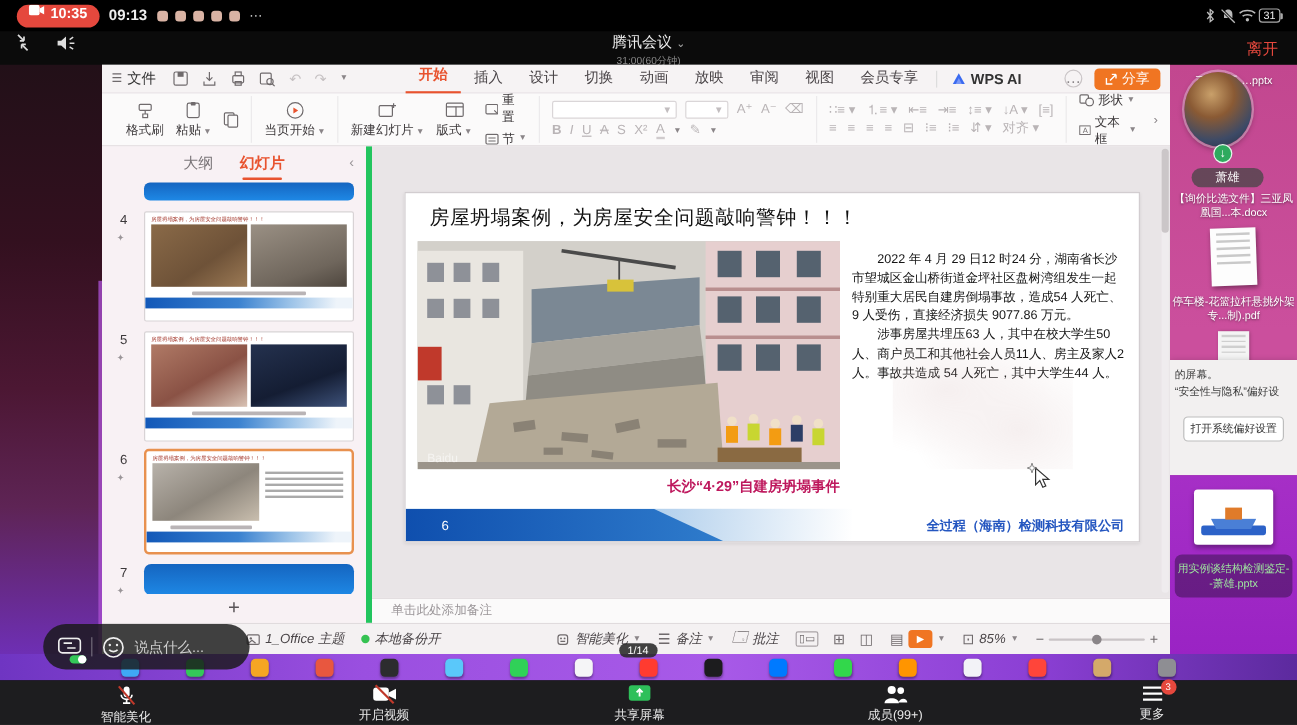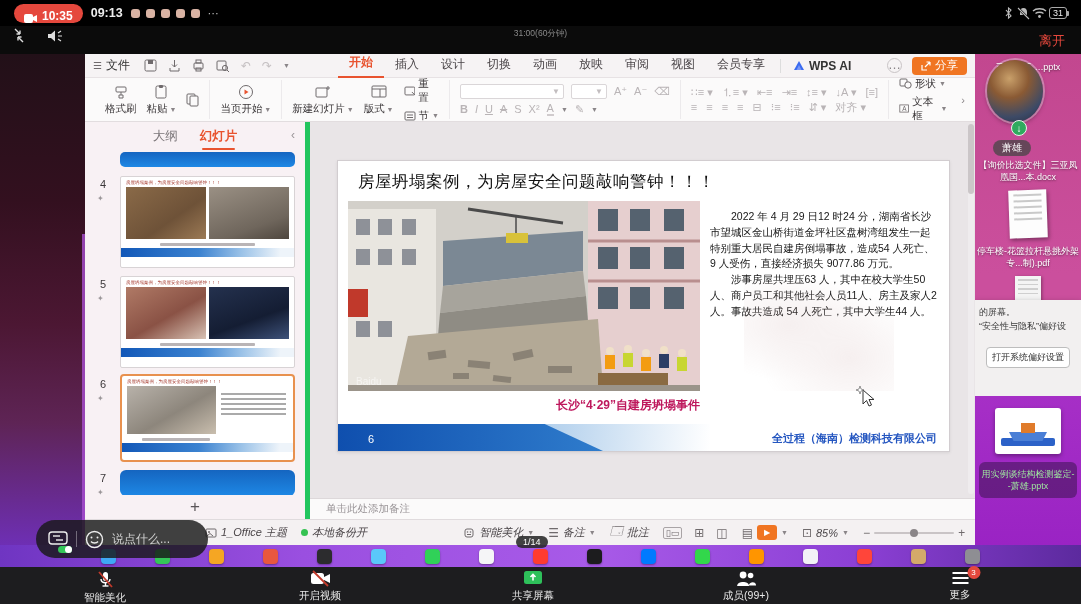--- a/index.html
+++ b/index.html
@@ -6,21 +6,21 @@
   html,body { width:1081px; height:604px; }
   body { position:relative; overflow:hidden; background:#000;
          font-family:"Liberation Sans","DejaVu Sans",sans-serif; }
   svg { display:block; }
 
   
   .phone-status { position:absolute; left:0; top:0; width:1081px; height:26px; background:#000;
                   display:flex; align-items:center; justify-content:space-between; padding:0 14px; }
   .ps-left { display:flex; align-items:center; gap:8px; }
   .rec-pill { background:#e5483d; color:#fff; border-radius:12px; height:19px;
-              display:flex; align-items:flex-end; gap:5px; padding:0 10px; font-size:12px; font-weight:bold; }
+              display:flex; align-items:flex-start; gap:5px; padding:0 10px; font-size:12px; font-weight:bold; }
   .ps-clock { color:#eee; font-size:12.5px; font-weight:bold; }
   .ps-dots { display:flex; gap:6px; align-items:center; }
   .ps-dot { width:9px; height:9px; border-radius:3px; background:#d9b3a4; }
   .ps-ellipsis { color:#bbb; font-size:11px; letter-spacing:1px; }
   .ps-right { display:flex; align-items:center; gap:2px; }
   .batt { border:1px solid #aaa; border-radius:3px; color:#eee; font-size:9px; padding:0 3px;
           height:12px; display:flex; align-items:center; position:relative; }
   .batt:after { content:""; position:absolute; right:-3px; top:3px; width:2px; height:5px; background:#aaa; border-radius:0 1px 1px 0; }
 
   
@@ -41,21 +41,21 @@
   .wall-right { position:absolute; left:975px; top:0; width:106px; height:491px;
     background:linear-gradient(180deg,#c2478f 0%,#cb4f9d 45%,#cb4f9d 50%,#b13bb0 100%); overflow:hidden; }
   .wr-filetext { color:#fff; font-size:9px; line-height:1.3; text-align:center; text-shadow:0 1px 2px rgba(0,0,0,.5); padding:0 2px; }
   .wr-file1 { position:absolute; left:0; right:0; top:8px; }
   .wr-avatar { position:absolute; left:12px; top:6px; width:56px; height:62px; border-radius:50%;
     background:radial-gradient(circle at 40% 30%,#c9a06a 0%,#8a5a34 35%,#3d4a66 70%,#242c40 100%);
     box-shadow:0 0 0 2px rgba(255,255,255,.35), 0 2px 5px rgba(0,0,0,.4); }
   .wr-download { position:absolute; left:36px; top:66px; width:16px; height:16px; border-radius:50%;
     background:#2faa5e; color:#fff; font-size:10px; line-height:15px; text-align:center; border:1.5px solid #e8f5ec; }
   .wr-name { position:absolute; left:18px; top:86px; background:rgba(70,70,70,.75); color:#fff; font-size:10px;
-    padding:1px 9px; border-radius:9px; }
+    padding:1px 20px; border-radius:9px; }
   .wr-file2 { position:absolute; left:0; right:0; top:106px; }
   .wr-docthumb { position:absolute; left:34px; top:136px; width:38px; height:48px; background:#fdfdfd;
     box-shadow:1px 2px 4px rgba(0,0,0,.4); transform:rotate(-2deg); }
   .wr-docthumb i { display:block; height:2px; background:#c9c9c9; margin:4px 5px 0 5px; }
   .wr-file3 { position:absolute; left:0; right:0; top:192px; }
   .wr-pagethumb { position:absolute; left:40px; top:222px; width:26px; height:32px; background:#f4f4f4;
     box-shadow:1px 1px 3px rgba(0,0,0,.35); }
   .wr-pagethumb i { display:block; height:1.5px; background:#cfcfcf; margin:3px 3px 0 3px; }
   .wr-dialog { position:absolute; left:0; top:246px; width:106px; height:96px; background:#f2f0f0;
     box-shadow:0 2px 6px rgba(0,0,0,.3); padding:6px 4px 0 4px; }
@@ -245,20 +245,21 @@
         <path d="M1 1 L6 6 M6 6 L6 2.5 M6 6 L2.5 6" stroke="#ddd" stroke-width="1.4" fill="none"></path>
         <path d="M9 14 L4 9" stroke="#ddd" stroke-width="1.4"></path>
         <path d="M4 9 L4 12.5 M4 9 L7.5 9" stroke="#ddd" stroke-width="1.4" fill="none" transform="translate(0,0)"></path>
       </svg>
     <svg width="17" height="14" viewBox="0 0 17 14">
         <path d="M1 5 L4 5 L8 1.5 L8 12.5 L4 9 L1 9 Z" fill="#ddd"></path>
         <path d="M11 4 L14 2 M11 7 L15 7 M11 10 L14 12" stroke="#ddd" stroke-width="1.2"></path>
       </svg>
   </div>
   <div class="mh-center">
+    <div class="mh-title"><span>腾讯会议</span> <span style="font-size:9px;color:#aaa;">⌄</span></div>
     <div class="mh-sub">31:00(60分钟)</div>
   </div>
   <div class="mh-leave">离开</div>
 </div>
 
 <div class="desktop">
   <div class="wall-left"></div>
 
   <div class="wall-right">
     <div class="wr-filetext wr-file1">三…施工….pptx</div>

